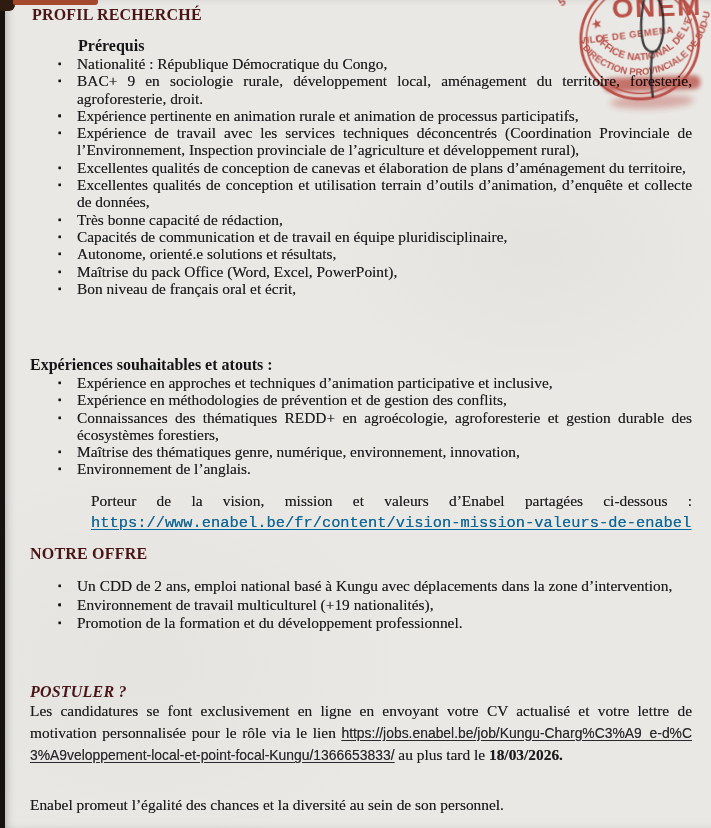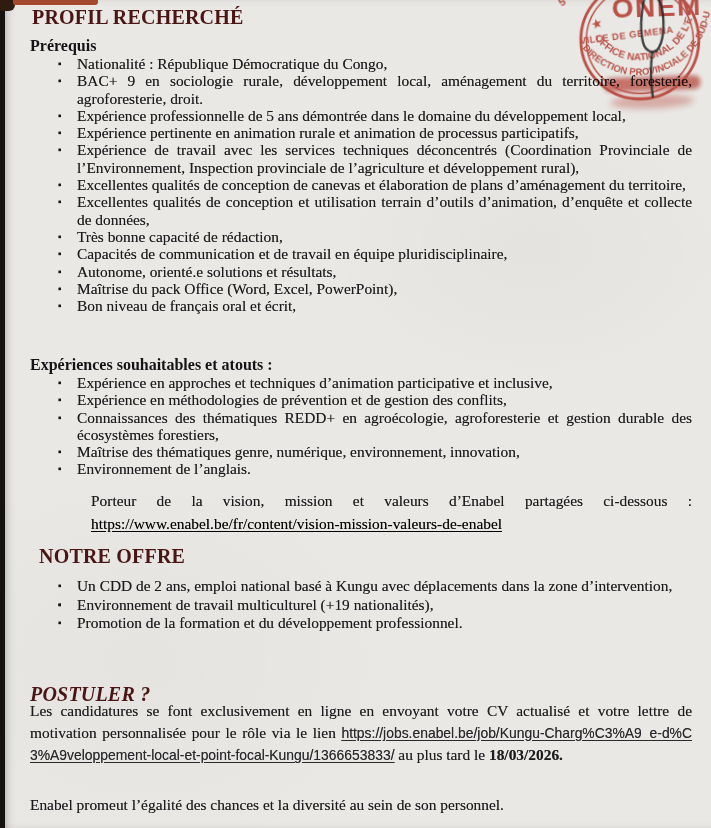--- a/index.html
+++ b/index.html
@@ -13,33 +13,33 @@
     color:#1c1c1e;
     -webkit-font-smoothing:antialiased;
   }
   .page-shadow{position:absolute;inset:0;box-shadow:inset 10px 0 12px -7px rgba(0,0,0,.45);pointer-events:none;z-index:3;}
   
   .edge-left{position:absolute;left:0;top:0;width:5px;height:828px;background:#151210;z-index:4;}
   .edge-corner{position:absolute;left:0;top:0;width:15px;height:11px;background:#2f1c10;border-bottom-right-radius:6px;z-index:4;}
   .edge-top{position:absolute;left:13px;top:0;width:85px;height:5px;background:#a4492b;border-radius:0 0 3px 2px;z-index:4;}
 
   .abs{position:absolute;left:30px;right:19px;}
-  .h-red{font-weight:bold;font-size:20px;line-height:1.05;color:#4a1515;letter-spacing:.2px;}
+  .h-red{font-weight:bold;font-size:16px;line-height:1.05;color:#4a1515;letter-spacing:.2px;}
   .h-blk{font-weight:bold;font-size:16px;line-height:1.05;color:#141416;}
   .doc-text{font-size:15.4px;text-shadow:0 0 .45px rgba(20,20,20,.55);}
 
   ul.doclist{list-style:none;margin:0;padding:0;}
   ul.doclist li{position:relative;padding-left:47px;text-align:justify;}
   .lh1 li{line-height:17.3px;}
   .lh2 li{line-height:18.5px;}
   .bullet{position:absolute;left:28px;top:0;font-size:10px;line-height:inherit;color:#161616;}
 
   .porteur{left:91px;right:19px;}
   .porteur .l1{text-align:justify;text-align-last:justify;line-height:21px;}
-  .ulink{color:#000000;text-decoration:underline;text-underline-offset:2px;font-weight:500;}
+  .ulink{color:#0369a1;text-decoration:underline;text-underline-offset:2px;font-weight:500;font-family:Liberation Mono, monospace;}
   .porteur .ulink{display:inline-block;margin-top:2px;line-height:21px;}
 
   .para{text-align:justify;line-height:21.6px;margin:0;}
   .link-sans{font-family:"Liberation Sans","DejaVu Sans",sans-serif;font-size:13.9px;word-break:break-all;color:#2a2a2e;}
   .bold-date{font-weight:bold;}
 
   
   .stamp{position:absolute;left:555px;top:-40px;width:170px;height:170px;z-index:5;
          mix-blend-mode:multiply;opacity:.93;filter:blur(.3px);transform:rotate(-2deg);pointer-events:none;}
   .stamp svg{overflow:visible;}
@@ -49,26 +49,26 @@
 </head>
 <body>
 
 <div class="page-shadow"></div>
 <div class="edge-left"></div>
 <div class="edge-corner"></div>
 <div class="edge-top"></div>
 
 <div class="abs h-red" style="top:7px;left:32px;">PROFIL RECHERCHÉ</div>
 
-<div class="abs h-blk" style="top:38px;">Prérequis</div>
+<div class="abs h-blk" style="top:38px;margin-left:48px;">Prérequis</div>
 
 <ul class="abs doclist doc-text lh1" style="top:55px;">
   <li><span class="bullet">▪</span><span class="li-text">Nationalité : République Démocratique du Congo,</span></li>
   <li><span class="bullet">▪</span><span class="li-text">BAC+ 9 en sociologie rurale, développement local, aménagement du territoire, foresterie, agroforesterie, droit.</span></li>
-  <li><span class="bullet">▪</span><span class="li-text">Expérience professionnelle de 5 ans démontrée dans le domaine du développement local,</span></li>
+  <li><span class="bullet">▪</span></li>
   <li><span class="bullet">▪</span><span class="li-text">Expérience pertinente en animation rurale et animation de processus participatifs,</span></li>
   <li><span class="bullet">▪</span><span class="li-text">Expérience de travail avec les services techniques déconcentrés (Coordination Provinciale de l’Environnement, Inspection provinciale de l’agriculture et développement rural),</span></li>
   <li><span class="bullet">▪</span><span class="li-text">Excellentes qualités de conception de canevas et élaboration de plans d’aménagement du territoire,</span></li>
   <li><span class="bullet">▪</span><span class="li-text">Excellentes qualités de conception et utilisation terrain d’outils d’animation, d’enquête et collecte de données,</span></li>
   <li><span class="bullet">▪</span><span class="li-text">Très bonne capacité de rédaction,</span></li>
   <li><span class="bullet">▪</span><span class="li-text">Capacités de communication et de travail en équipe pluridisciplinaire,</span></li>
   <li><span class="bullet">▪</span><span class="li-text">Autonome, orienté.e solutions et résultats,</span></li>
   <li><span class="bullet">▪</span><span class="li-text">Maîtrise du pack Office (Word, Excel, PowerPoint),</span></li>
   <li><span class="bullet">▪</span><span class="li-text">Bon niveau de français oral et écrit,</span></li>
 </ul>
@@ -81,21 +81,21 @@
   <li><span class="bullet">▪</span><span class="li-text">Connaissances des thématiques REDD+ en agroécologie, agroforesterie et gestion durable des écosystèmes forestiers,</span></li>
   <li><span class="bullet">▪</span><span class="li-text">Maîtrise des thématiques genre, numérique, environnement, innovation,</span></li>
   <li><span class="bullet">▪</span><span class="li-text">Environnement de l’anglais.</span></li>
 </ul>
 
 <div class="abs porteur doc-text" style="top:490px;">
   <div class="l1">Porteur de la vision, mission et valeurs d’Enabel partagées ci-dessous :</div>
   <a class="ulink" href="#">https://www.enabel.be/fr/content/vision-mission-valeurs-de-enabel</a>
 </div>
 
-<div class="abs h-red" style="top:546px;margin-left:9px;">NOTRE OFFRE</div>
+<div class="abs h-red" style="top:546px;">NOTRE OFFRE</div>
 
 <ul class="abs doclist doc-text lh2" style="top:577px;">
   <li><span class="bullet">▪</span><span class="li-text">Un CDD de 2 ans, emploi national basé à Kungu avec déplacements dans la zone d’intervention,</span></li>
   <li><span class="bullet">▪</span></li>
   <li><span class="bullet">▪</span><span class="li-text">Environnement de travail multiculturel (+19 nationalités),</span></li>
   <li><span class="bullet">▪</span><span class="li-text">Promotion de la formation et du développement professionnel.</span></li>
 </ul>
 
 <div class="abs h-red" style="top:684px;font-style:italic;">POSTULER ?</div>
 

